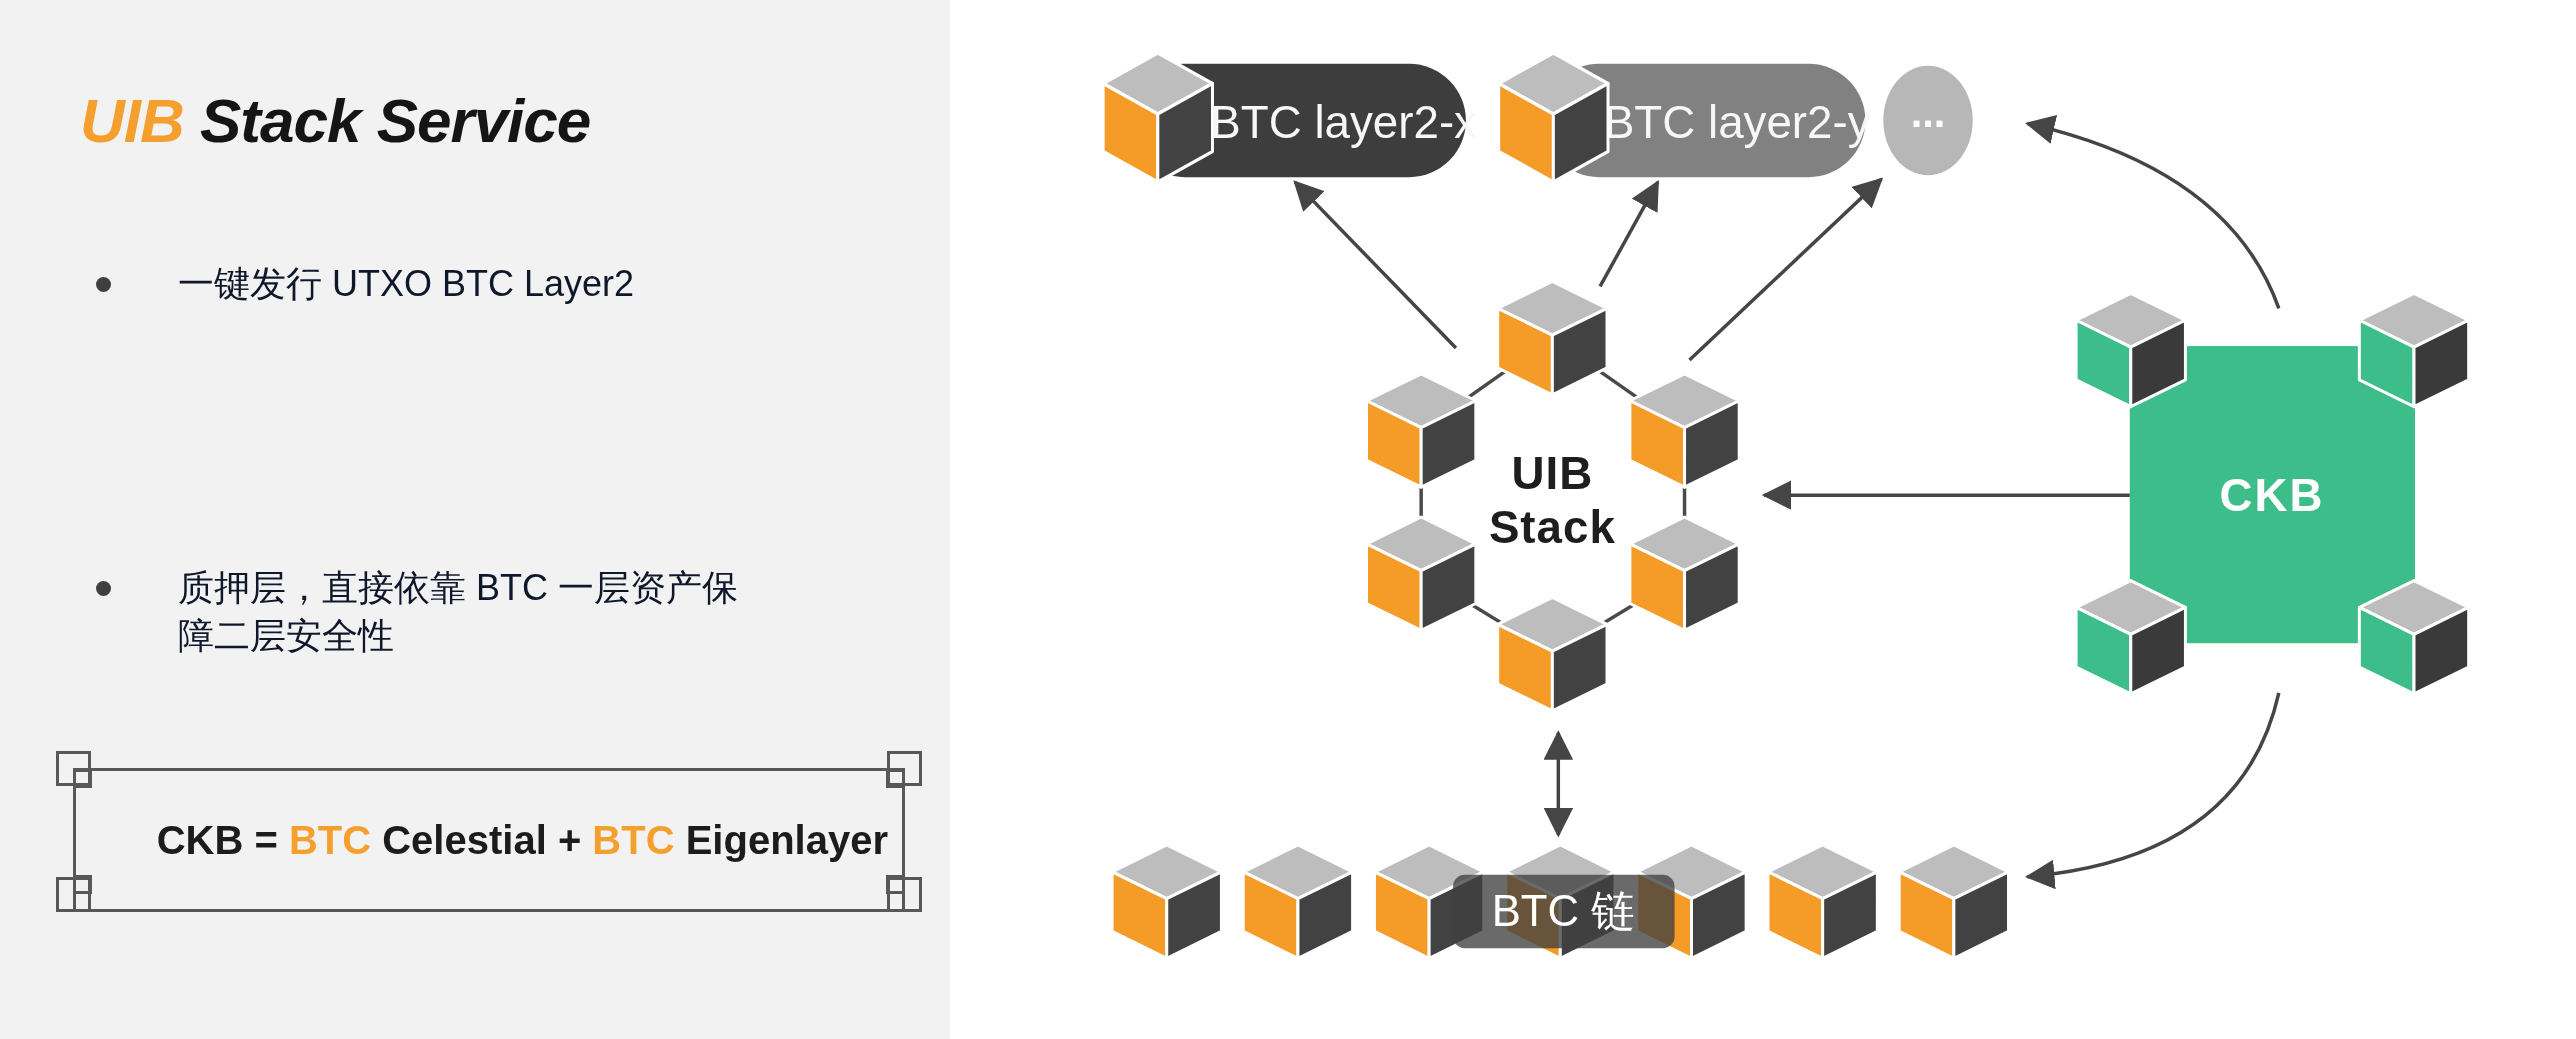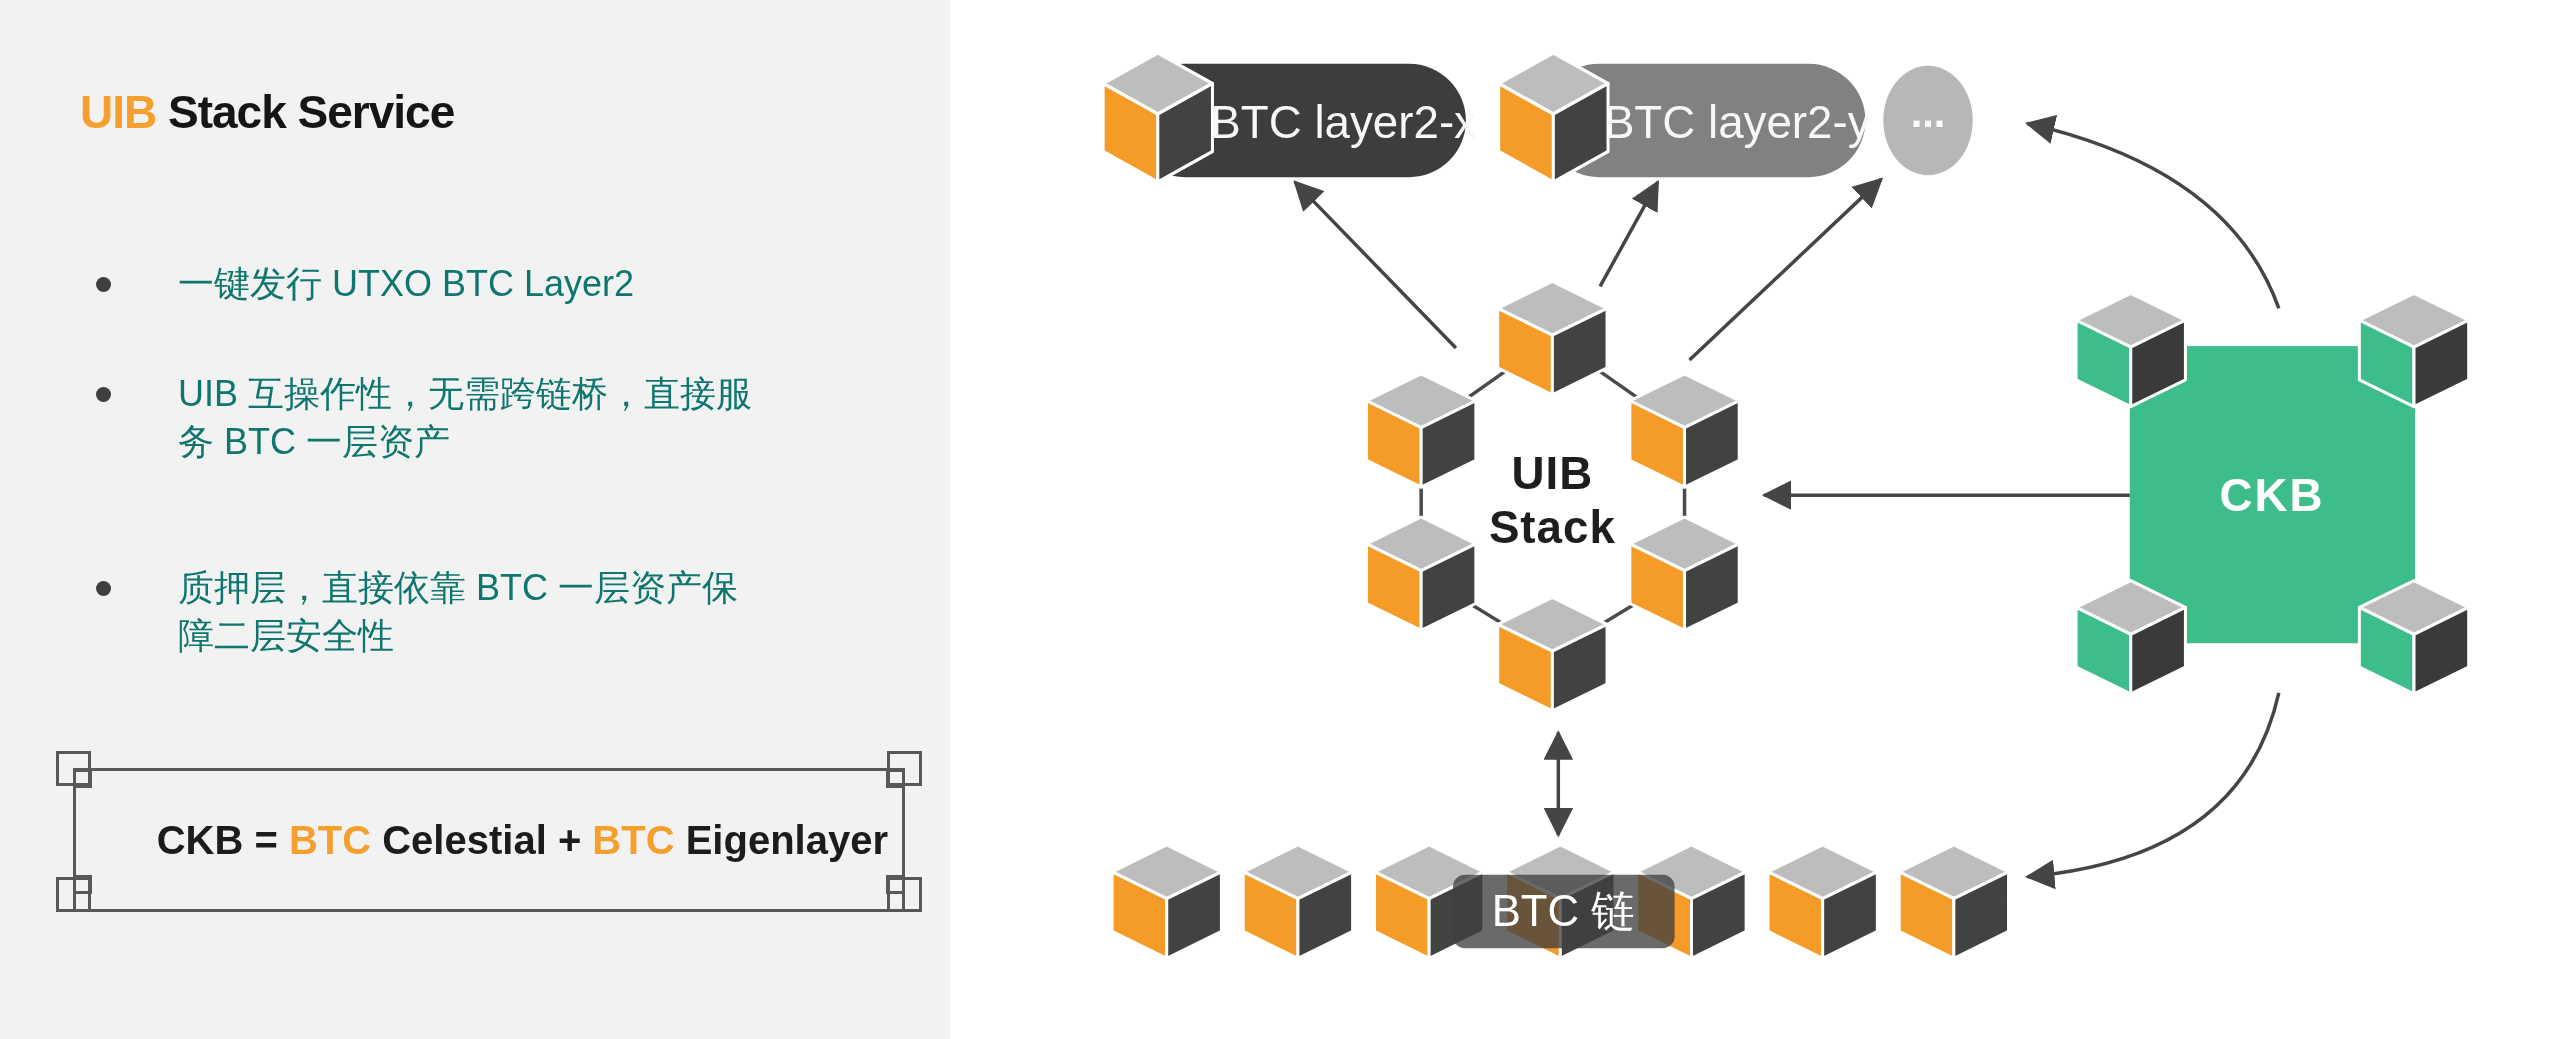--- a/index.html
+++ b/index.html
@@ -5,31 +5,31 @@
   html,body{margin:0;padding:0;}
   body{
     width:2576px;height:1040px;position:relative;background:#ffffff;
     font-family:"Liberation Sans","DejaVu Sans",sans-serif;overflow:hidden;
   }
   
   .left-panel{
     position:absolute;left:0;top:0;width:950px;height:1040px;background:#f2f2f2;
   }
   .page-title{
-    position:absolute;left:80px;top:85px;font-size:46px;font-weight:bold;
-    letter-spacing:-1px;color:#151515;white-space:nowrap;
+    position:absolute;left:80px;top:85px;font-size:62px;font-weight:bold;
+    letter-spacing:-1px;color:#151515;white-space:nowrap;font-style:italic;
   }
   .page-title .accent{color:#F5A02E;}
   .bullet-row{position:absolute;left:94px;width:775px;}
   .bullet-row .dot{
     position:absolute;left:2px;width:15px;height:15px;border-radius:50%;
     background:#3f3f3f;
   }
   .bullet-row .btxt{
-    display:block;margin-left:84px;font-size:36px;line-height:48px;color:#0f766e;
+    display:block;margin-left:84px;font-size:36px;line-height:48px;color:#0f172a;
     white-space:pre-line;
   }
   .b1{top:260px;} .b1 .dot{top:17px;}
   .b2{top:370px;} .b2 .dot{top:17px;}
   .b3{top:532px;margin-top:32px;} .b3 .dot{top:17px;}
   
   .formula-box{
     position:absolute;left:73px;top:768px;width:832px;height:144px;
     border:3px solid #58585a;box-sizing:border-box;
     display:flex;align-items:center;justify-content:center;
@@ -60,25 +60,20 @@
 
 <div class="left-panel">
 
   <div class="page-title">
     <span class="accent">UIB</span><span> Stack Service</span>
   </div>
 
   <div class="bullet-row b1">
     <span class="dot"></span>
     <span class="btxt">一键发行 UTXO BTC Layer2</span>
-  </div>
-  <div class="bullet-row b2">
-    <span class="dot"></span>
-    <span class="btxt">UIB 互操作性，无需跨链桥，直接服
-务 BTC 一层资产</span>
   </div>
   <div class="bullet-row b3">
     <span class="dot"></span>
     <span class="btxt">质押层，直接依靠 BTC 一层资产保
 障二层安全性</span>
   </div>
 
   <div class="formula-box">
     <div class="formula-line">
       <span>CKB = </span><span class="accent">BTC </span><span>Celestial + </span><span class="accent">BTC </span><span>Eigenlayer</span>

